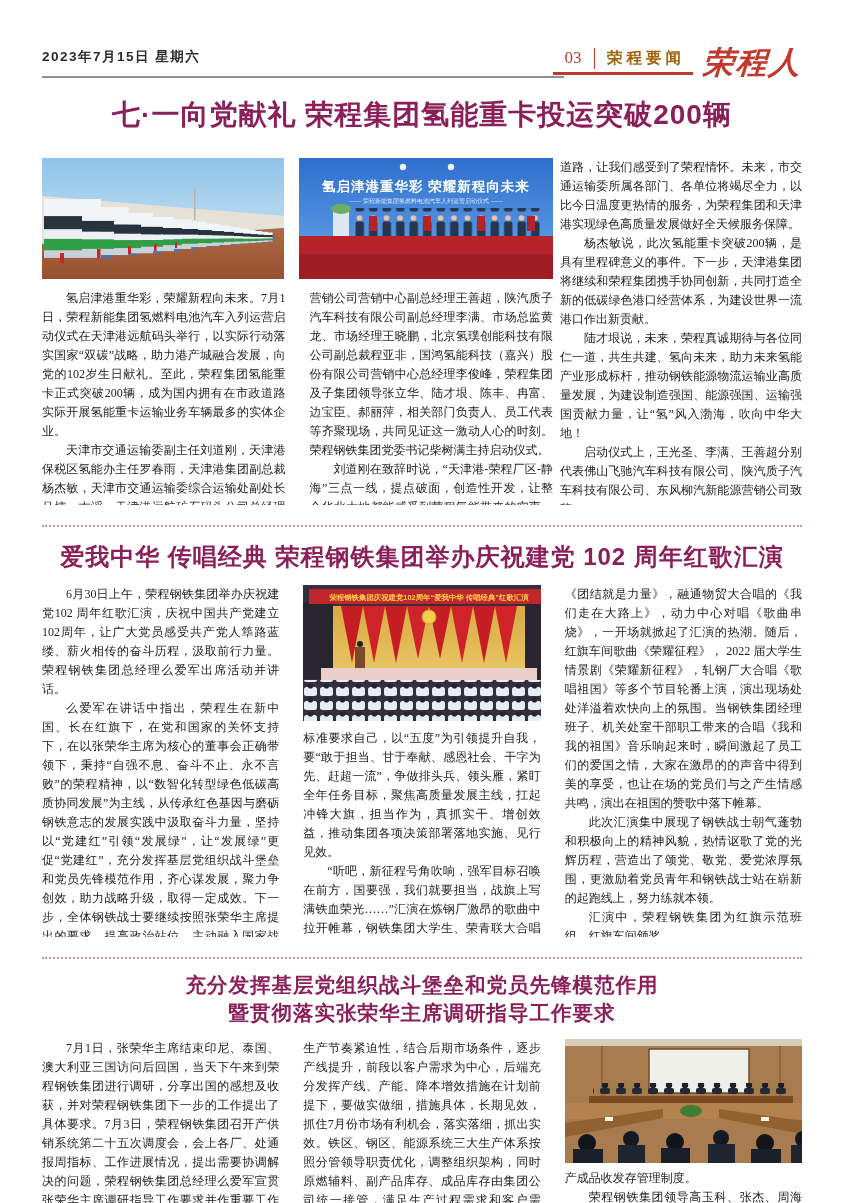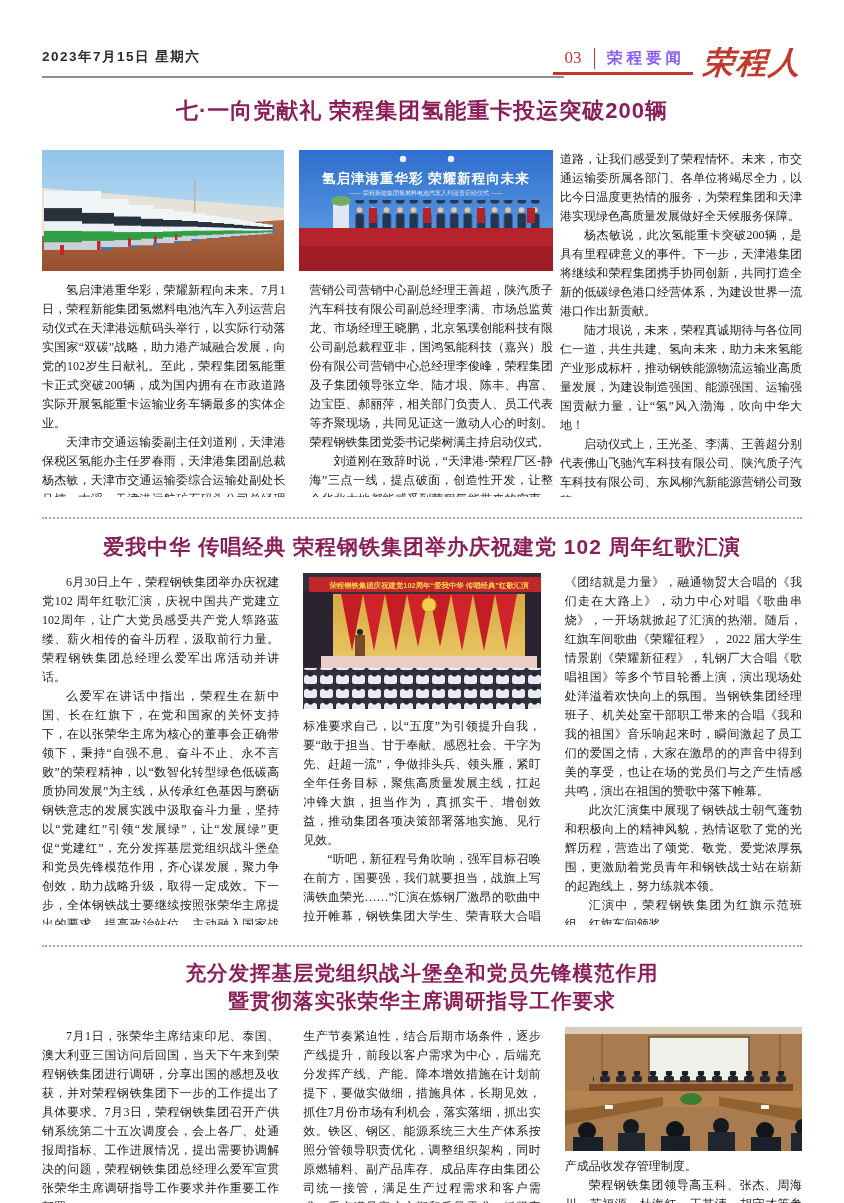--- a/index.html
+++ b/index.html
@@ -12,28 +12,28 @@
   
   .header{display:flex;align-items:center;position:relative;height:34px;}
   .grayline{position:absolute;bottom:0;left:0;right:238px;height:2.5px;background:#8f8f8f;}
   .date{font-family:"Liberation Sans",sans-serif;font-weight:bold;font-size:13.5px;
         color:#2b2b2b;letter-spacing:1.5px;padding-bottom:8px;}
   .pageinfo{margin-left:auto;display:flex;align-items:center;gap:12px;
         border-bottom:3px solid #bf3a2b;padding:0 8px 3px 12px;}
   .pagenum{font-size:17px;color:#bf3a2b;}
   .vbar{width:1.5px;height:21px;background:#bf3a2b;}
   .section{font-family:"Liberation Sans",sans-serif;font-weight:bold;font-size:15.5px;
-        color:#8b5cf6;letter-spacing:4px;}
+        color:#a16207;letter-spacing:4px;}
   .masthead{font-size:31px;line-height:30px;color:#c2382c;font-weight:bold;font-style:italic;
         letter-spacing:2px;margin-left:10px;margin-bottom:-4px;transform:skewX(-4deg);}
 
   
   h1.art-title{font-family:"Liberation Sans",sans-serif;text-align:center;color:#8a1f5a;
-        font-size:22px;letter-spacing:1px;margin:18px 0 24px 0;font-weight:bold;}
-  h1.t2{font-size:21px;margin:14px 0 12px 0;}
+        font-size:28px;letter-spacing:1px;margin:18px 0 24px 0;font-weight:bold;}
+  h1.t2{font-size:24px;margin:14px 0 12px 0;}
   h1.t3{font-size:20.5px;line-height:28px;margin:12px 0 12px 0;}
   .cols{display:flex;gap:24px;}
   .col{width:252px;overflow:hidden;}
   p.para{margin:0;font-size:12px;line-height:19px;text-align:justify;text-indent:2em;}
   p.cont{text-indent:0;}
   .divider{border:none;border-top:2px dotted #cf93a2;margin:20px 0 0 0;}
   .photo{display:block;background:#dde5ec;}
   .photo-row{display:flex;gap:15px;margin-bottom:10px;}
 </style>
 </head>

